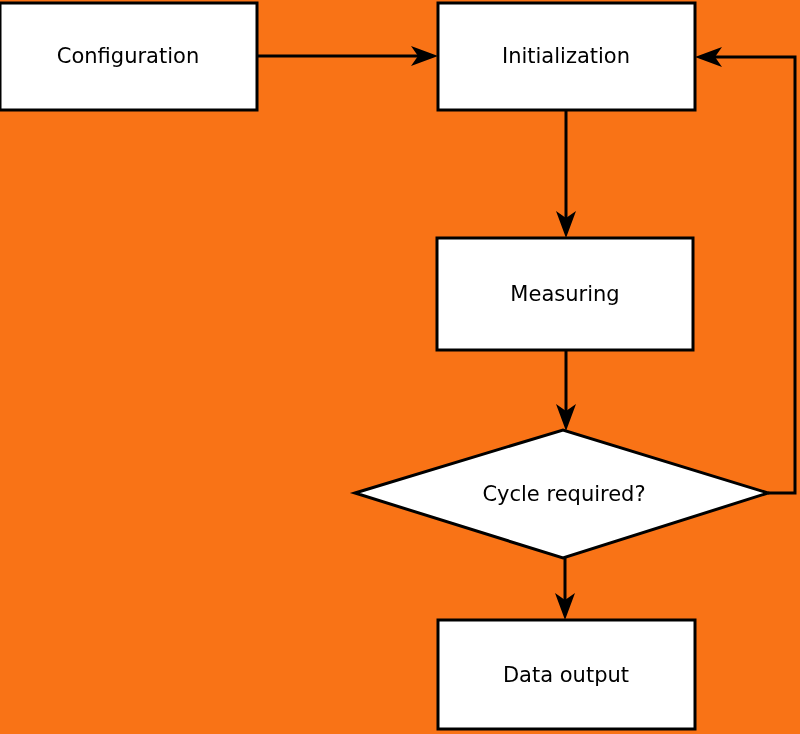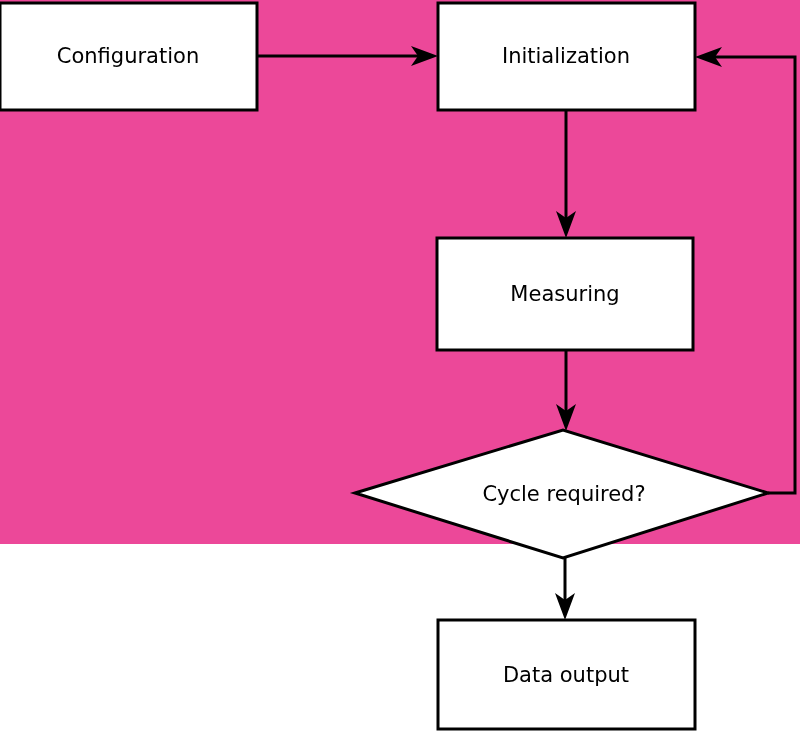--- a/index.html
+++ b/index.html
@@ -9,22 +9,22 @@
   }
   body {
     width: 800px;
     height: 734px;
     overflow: hidden;
     font-family: "DejaVu Sans", sans-serif;
   }
   #flowchart-canvas {
     position: relative;
     width: 800px;
-    height: 544px;
-    background: #ec4899;
+    height: 734px;
+    background: #f97316;
   }
   #flowchart-canvas svg {
     position: absolute;
     top: 0;
     left: 0;
     display: block;
   }
   .node-shape {
     fill: #ffffff;
     stroke: #000000;

